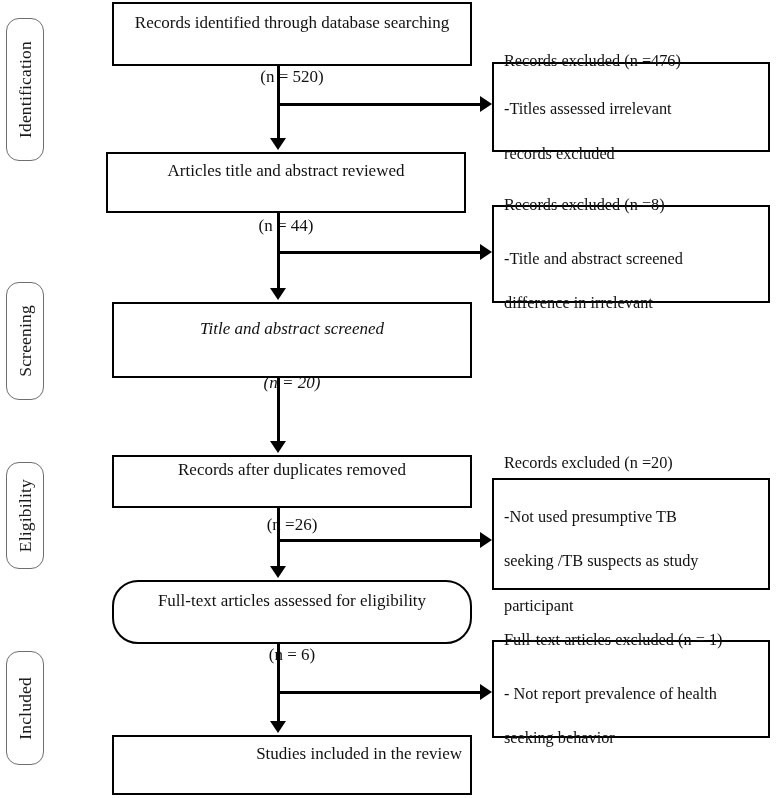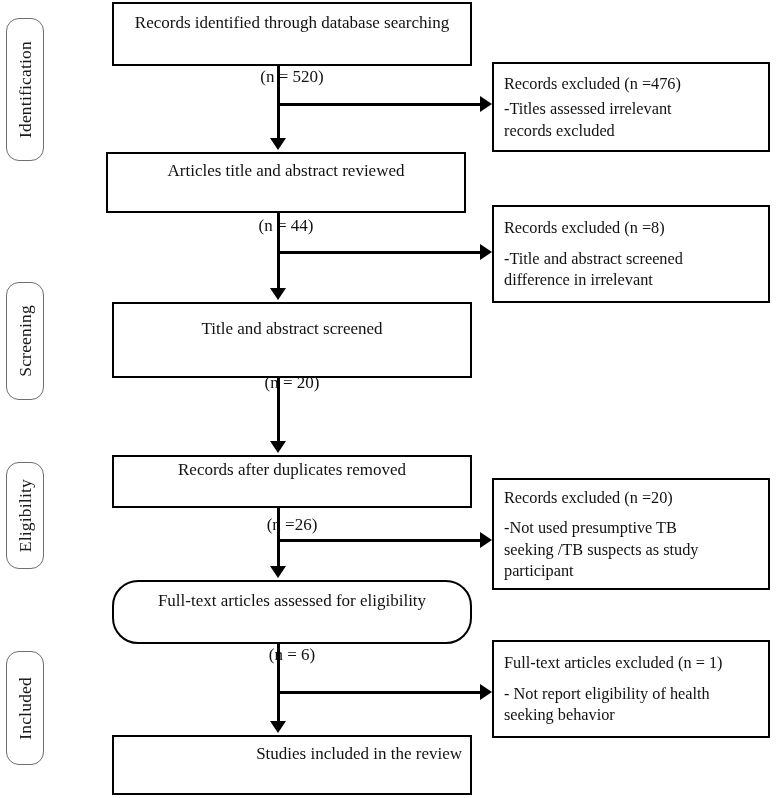--- a/index.html
+++ b/index.html
@@ -49,20 +49,21 @@
     border:2.4px solid #000;
     background:#fff;
     box-sizing:border-box;
     display:flex;
     flex-direction:column;
     justify-content:center;
     text-align:left;
     font-size:16.3px;
     line-height:1.32;
     padding:4px 10px;
+    gap:23px;
   }
   .sidebox .hl{display:block;margin-bottom:9px;}
   .sidebox .bl{display:block;}
   .sidebox.tight .hl{margin-bottom:4px;}
 
   
   .vline{position:absolute;background:#000;width:3px;}
   .hline{position:absolute;background:#000;height:3px;}
 
   .arrow-down{
@@ -101,21 +102,21 @@
   <div class="box" style="left:112px;top:2px;width:360px;height:64px;">
     <span class="l1">Records identified through database searching</span>
     <span class="l2">(n = 520)</span>
   </div>
 
   <div class="box" style="left:106px;top:152px;width:360px;height:61px;">
     <span class="l1">Articles title and abstract reviewed</span>
     <span class="l2">(n = 44)</span>
   </div>
 
-  <div class="box" style="left:112px;top:302px;width:360px;height:76px;">
+  <div class="box" style="left:112px;top:302px;width:360px;height:76px;font-style:italic;">
     <span class="l1">Title and abstract screened</span>
     <span class="l2">(n = 20)</span>
   </div>
 
   <div class="box" style="left:112px;top:455px;width:360px;height:53px;">
     <span class="l1">Records after duplicates removed</span>
     <span class="l2">(n =26)</span>
   </div>
 
   <div class="box" style="left:112px;top:580px;width:360px;height:64px;border-radius:26px;">
@@ -142,21 +143,21 @@
 
   <div class="sidebox" style="left:492px;top:478px;width:278px;height:112px;">
     <span class="hl">Records excluded (n =20)</span>
     <span class="bl">-Not used presumptive TB</span>
     <span class="bl">seeking /TB suspects as study</span>
     <span class="bl">participant</span>
   </div>
 
   <div class="sidebox" style="left:492px;top:640px;width:278px;height:98px;">
     <span class="hl">Full-text articles excluded (n = 1)</span>
-    <span class="bl">- Not report eligibility of health</span>
+    <span class="bl">- Not report prevalence of health</span>
     <span class="bl">seeking behavior</span>
   </div>
 
   <div class="vline" style="left:277px;top:66px;height:74px;"></div>
   <div class="arrow-down" style="left:270px;top:138px;"></div>
   <div class="hline" style="left:279px;top:103px;width:202px;"></div>
   <div class="arrow-right" style="left:480px;top:96px;"></div>
 
   <div class="vline" style="left:277px;top:213px;height:77px;"></div>
   <div class="arrow-down" style="left:270px;top:288px;"></div>

